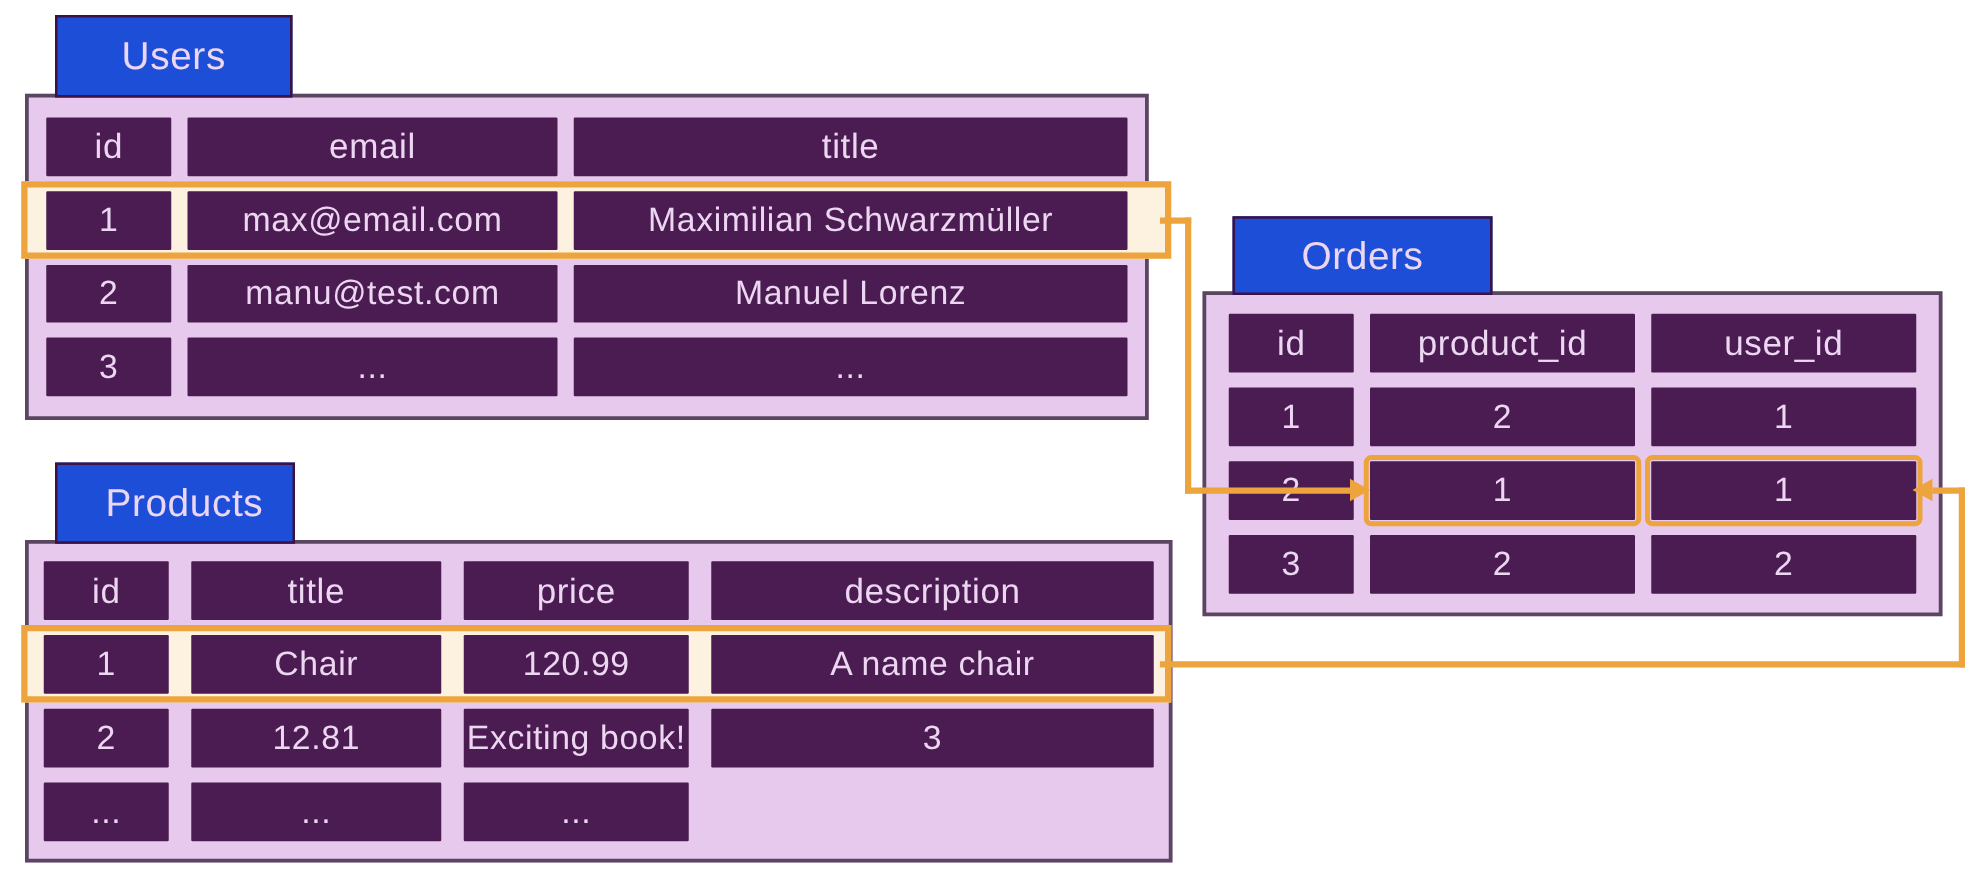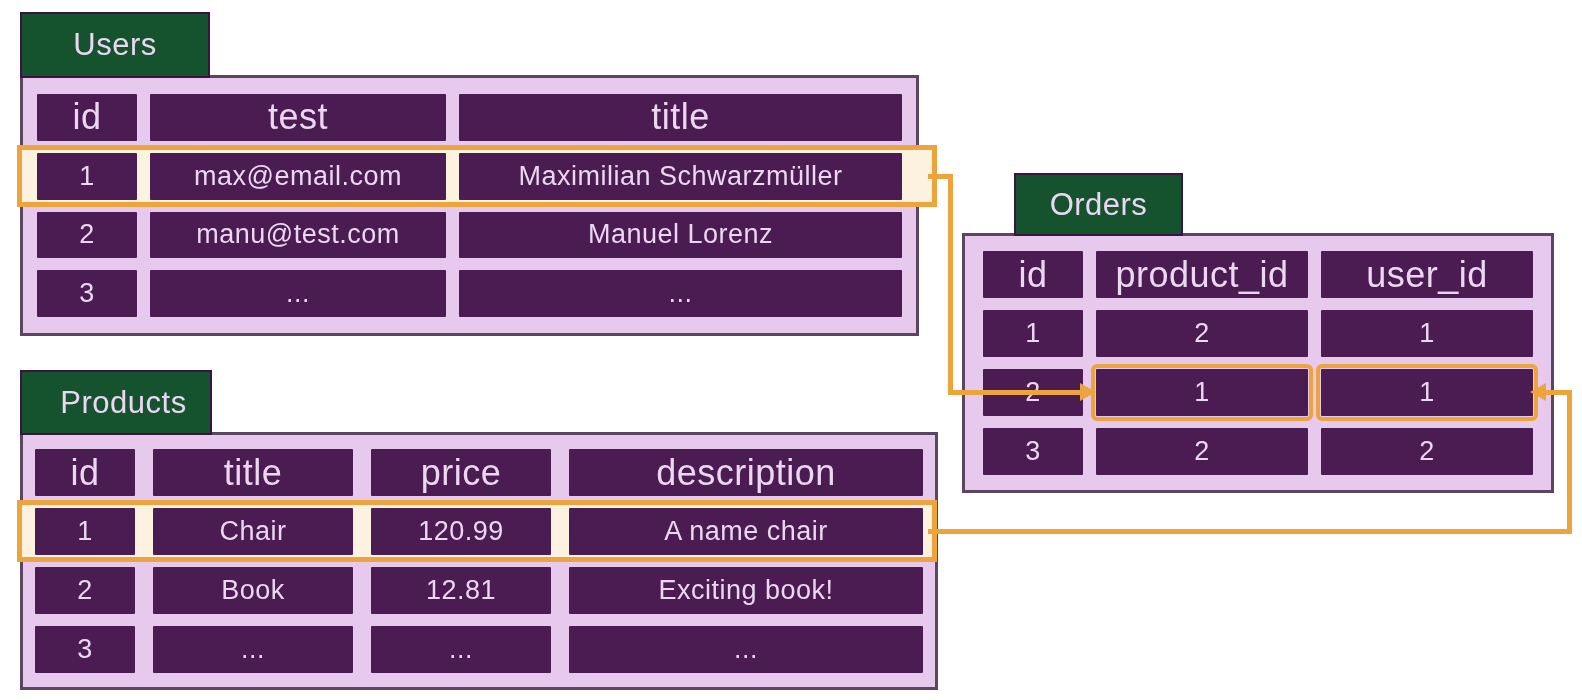--- a/index.html
+++ b/index.html
@@ -5,38 +5,38 @@
   * { margin:0; padding:0; box-sizing:border-box; }
   html,body { background:#ffffff; }
   body { font-family:"Liberation Sans", sans-serif; }
   #stage {
     position:relative; width:1582px; height:700px;
     background:#ffffff; overflow:hidden;
   }
   
   .tab {
     position:absolute; z-index:4;
-    background:#14532d; color:#ecd6f2;
+    background:#1d4ed8; color:#ecd6f2;
     border:2px solid #3c1243;
     display:flex; align-items:center; justify-content:center;
-    font-size:31px; letter-spacing:0.5px;
+    font-size:31px; letter-spacing:0.5px;margin-left:24px;
   }
   .panel {
     position:absolute; z-index:0;
     background:#e8c9ee; border:3px solid #5a4660;
     display:grid;
   }
   .cell {
     position:relative; z-index:2;
     background:#4a1c51; color:#ecd6f2;
     display:flex; align-items:center; justify-content:center;
     font-size:27px; letter-spacing:0.5px;
     border-radius:1px;
   }
-  .hcell { font-size:36px; }
+  .hcell { font-size:28px; }
   
   .hl { outline:4px solid #eda43d; outline-offset:1px; z-index:3; }
   
   .row-highlight {
     position:absolute; z-index:1;
     background:#fdf2df; border:5px solid #eda43d;
   }
   
   #users-tab     { left:20px;  top:12px;  width:190px; height:66px; }
   #users-panel   { left:20px;  top:75px;  width:899px; height:261px;
@@ -47,21 +47,21 @@
   #users-highlight { left:-6px; top:67px; width:920px; height:62px; }
 
   #products-tab   { left:20px;  top:370px; width:192px; height:65px;padding-left:15px; }
   #products-panel { left:20px;  top:432px; width:918px; height:258px;
                    padding:14px 12px;
                    grid-template-columns:100px 200px 180px 1fr;
                    grid-template-rows:repeat(4,1fr);
                    gap:12px 18px; }
   #products-highlight { left:-6px; top:65px; width:920px; height:62px; }
 
-  #orders-tab    { left:1014px; top:173px; width:169px; height:63px; }
+  #orders-tab    { left:962px; top:173px; width:208px; height:63px; }
   #orders-panel  { left:962px; top:233px; width:592px; height:260px;
                    padding:15px 18px;
                    grid-template-columns:100px 1fr 1fr;
                    grid-template-rows:repeat(4,1fr);
                    gap:12px 13px; }
   
   .seg { position:absolute; background:#eda43d; z-index:5; }
   .arr { position:absolute; width:0; height:0; z-index:5; }
   .arr-r { border-top:9px solid transparent; border-bottom:9px solid transparent;
            border-left:16px solid #eda43d; }
@@ -83,21 +83,21 @@
 
 <div id="stage">
 
   <div class="tab" id="users-tab">
     <span>Users</span>
   </div>
   <div class="panel" id="users-panel">
     <div class="row-highlight" id="users-highlight"></div>
 
     <div class="cell hcell">id</div>
-    <div class="cell hcell">test</div>
+    <div class="cell hcell">email</div>
     <div class="cell hcell">title</div>
 
     <div class="cell">1</div>
     <div class="cell">max@email.com</div>
     <div class="cell">Maximilian Schwarzmüller</div>
 
     <div class="cell">2</div>
     <div class="cell">manu@test.com</div>
     <div class="cell">Manuel Lorenz</div>
 
@@ -137,21 +137,20 @@
     <div class="cell hcell">title</div>
     <div class="cell hcell">price</div>
     <div class="cell hcell">description</div>
 
     <div class="cell">1</div>
     <div class="cell">Chair</div>
     <div class="cell">120.99</div>
     <div class="cell">A name chair</div>
 
     <div class="cell">2</div>
-    <div class="cell">Book</div>
     <div class="cell">12.81</div>
     <div class="cell">Exciting book!</div>
 
     <div class="cell">3</div>
     <div class="cell">...</div>
     <div class="cell">...</div>
     <div class="cell">...</div>
   </div>
 
   <div>

